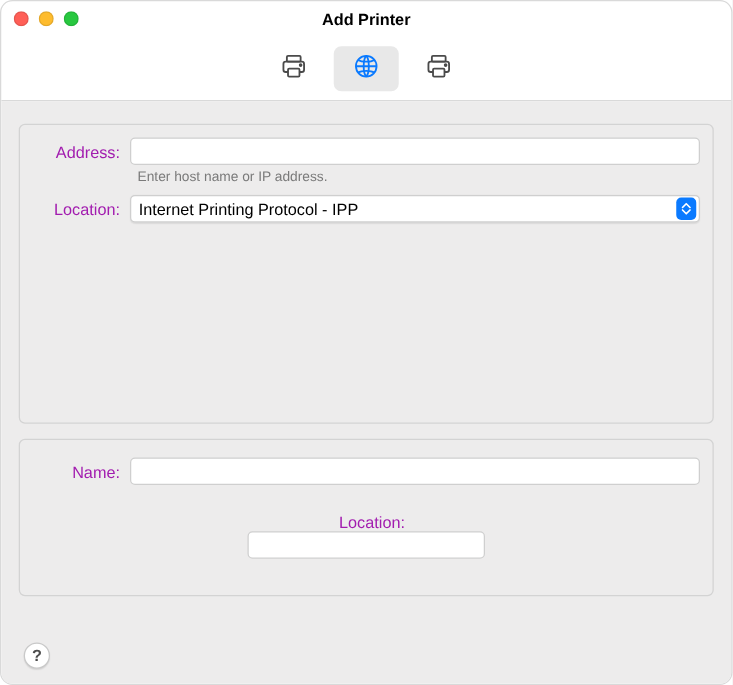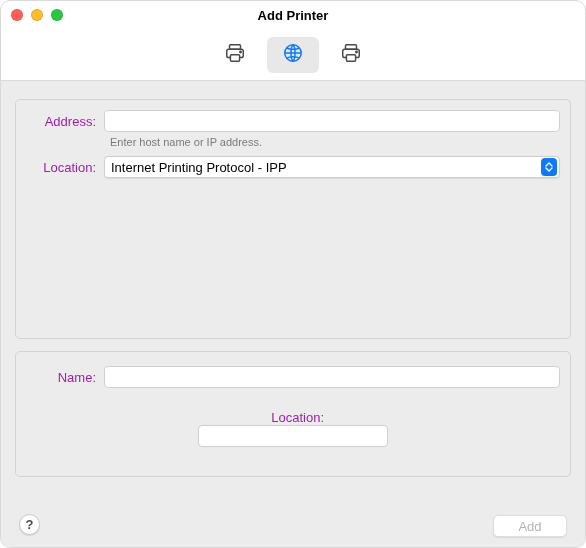--- a/index.html
+++ b/index.html
@@ -219,17 +219,14 @@
       <label>Location:</label>
       <div class="field-wrap">
         <input class="text-input rounded" type="text" value="" style="">
       </div>
     </div>
   </div>
 
   <div class="help-btn">
     <span>?</span>
   </div>
-  <div class="add-btn">
-    <span>Add</span>
-  </div>
 
 </div>
 
 </body></html>

